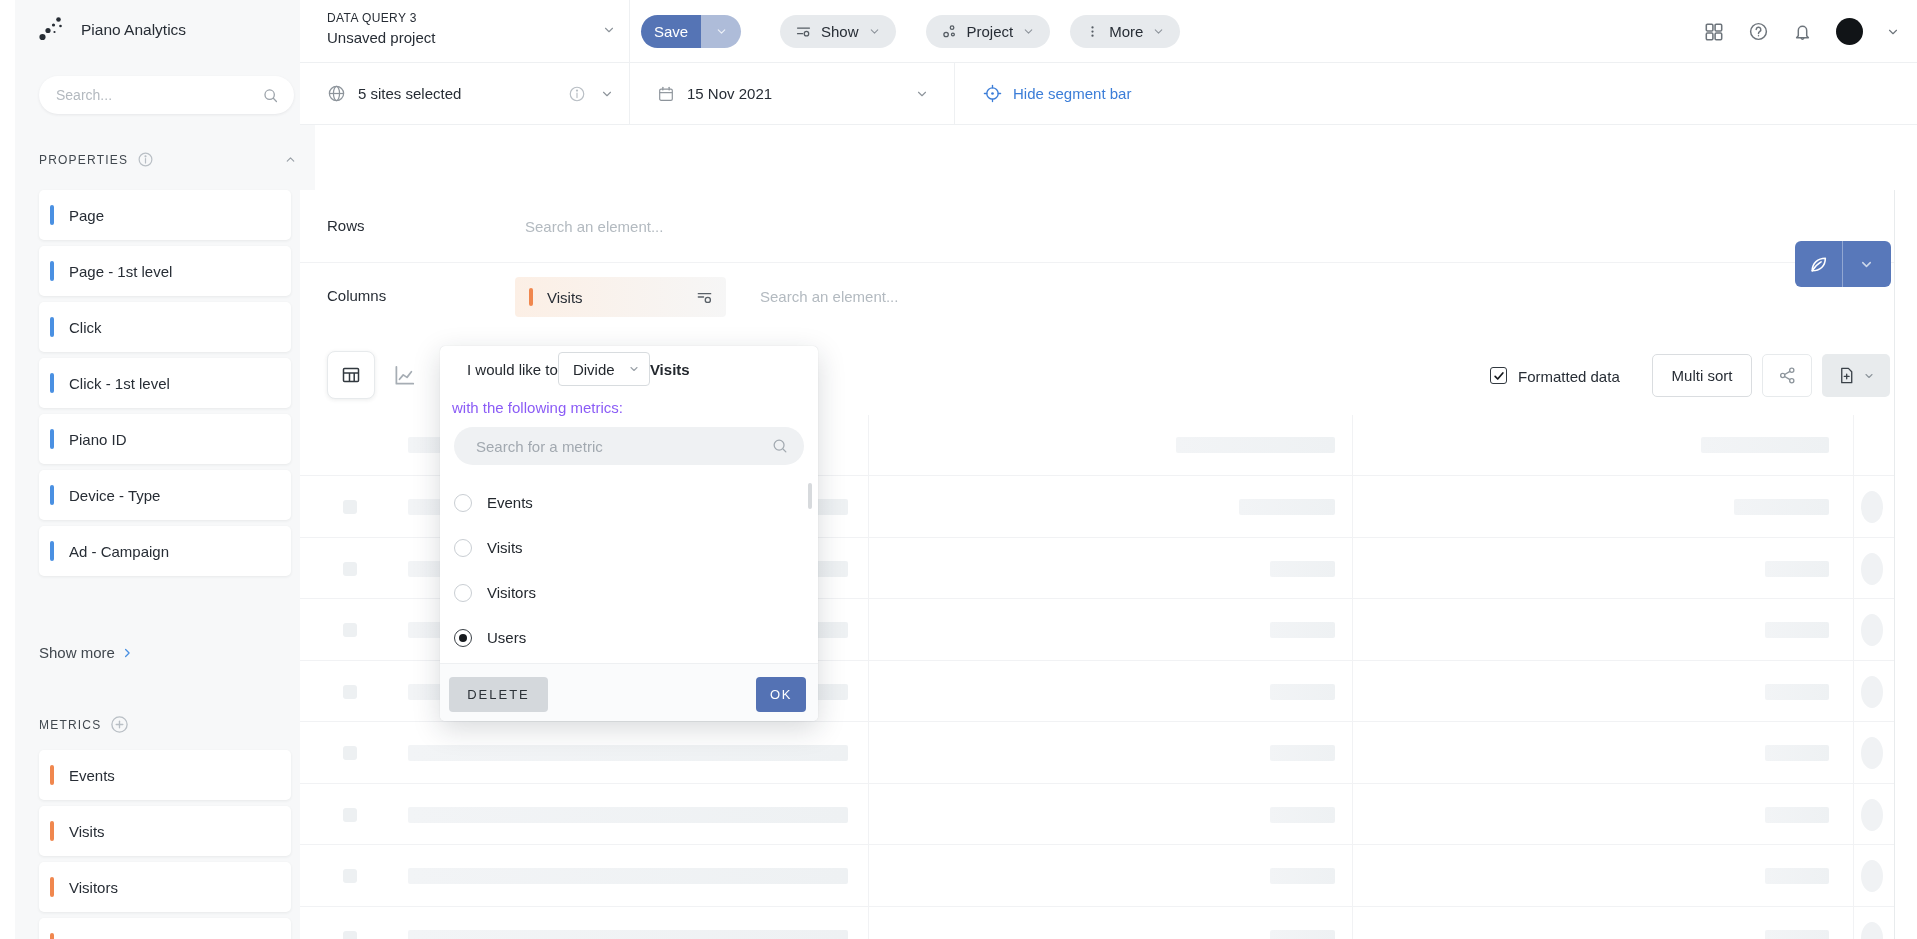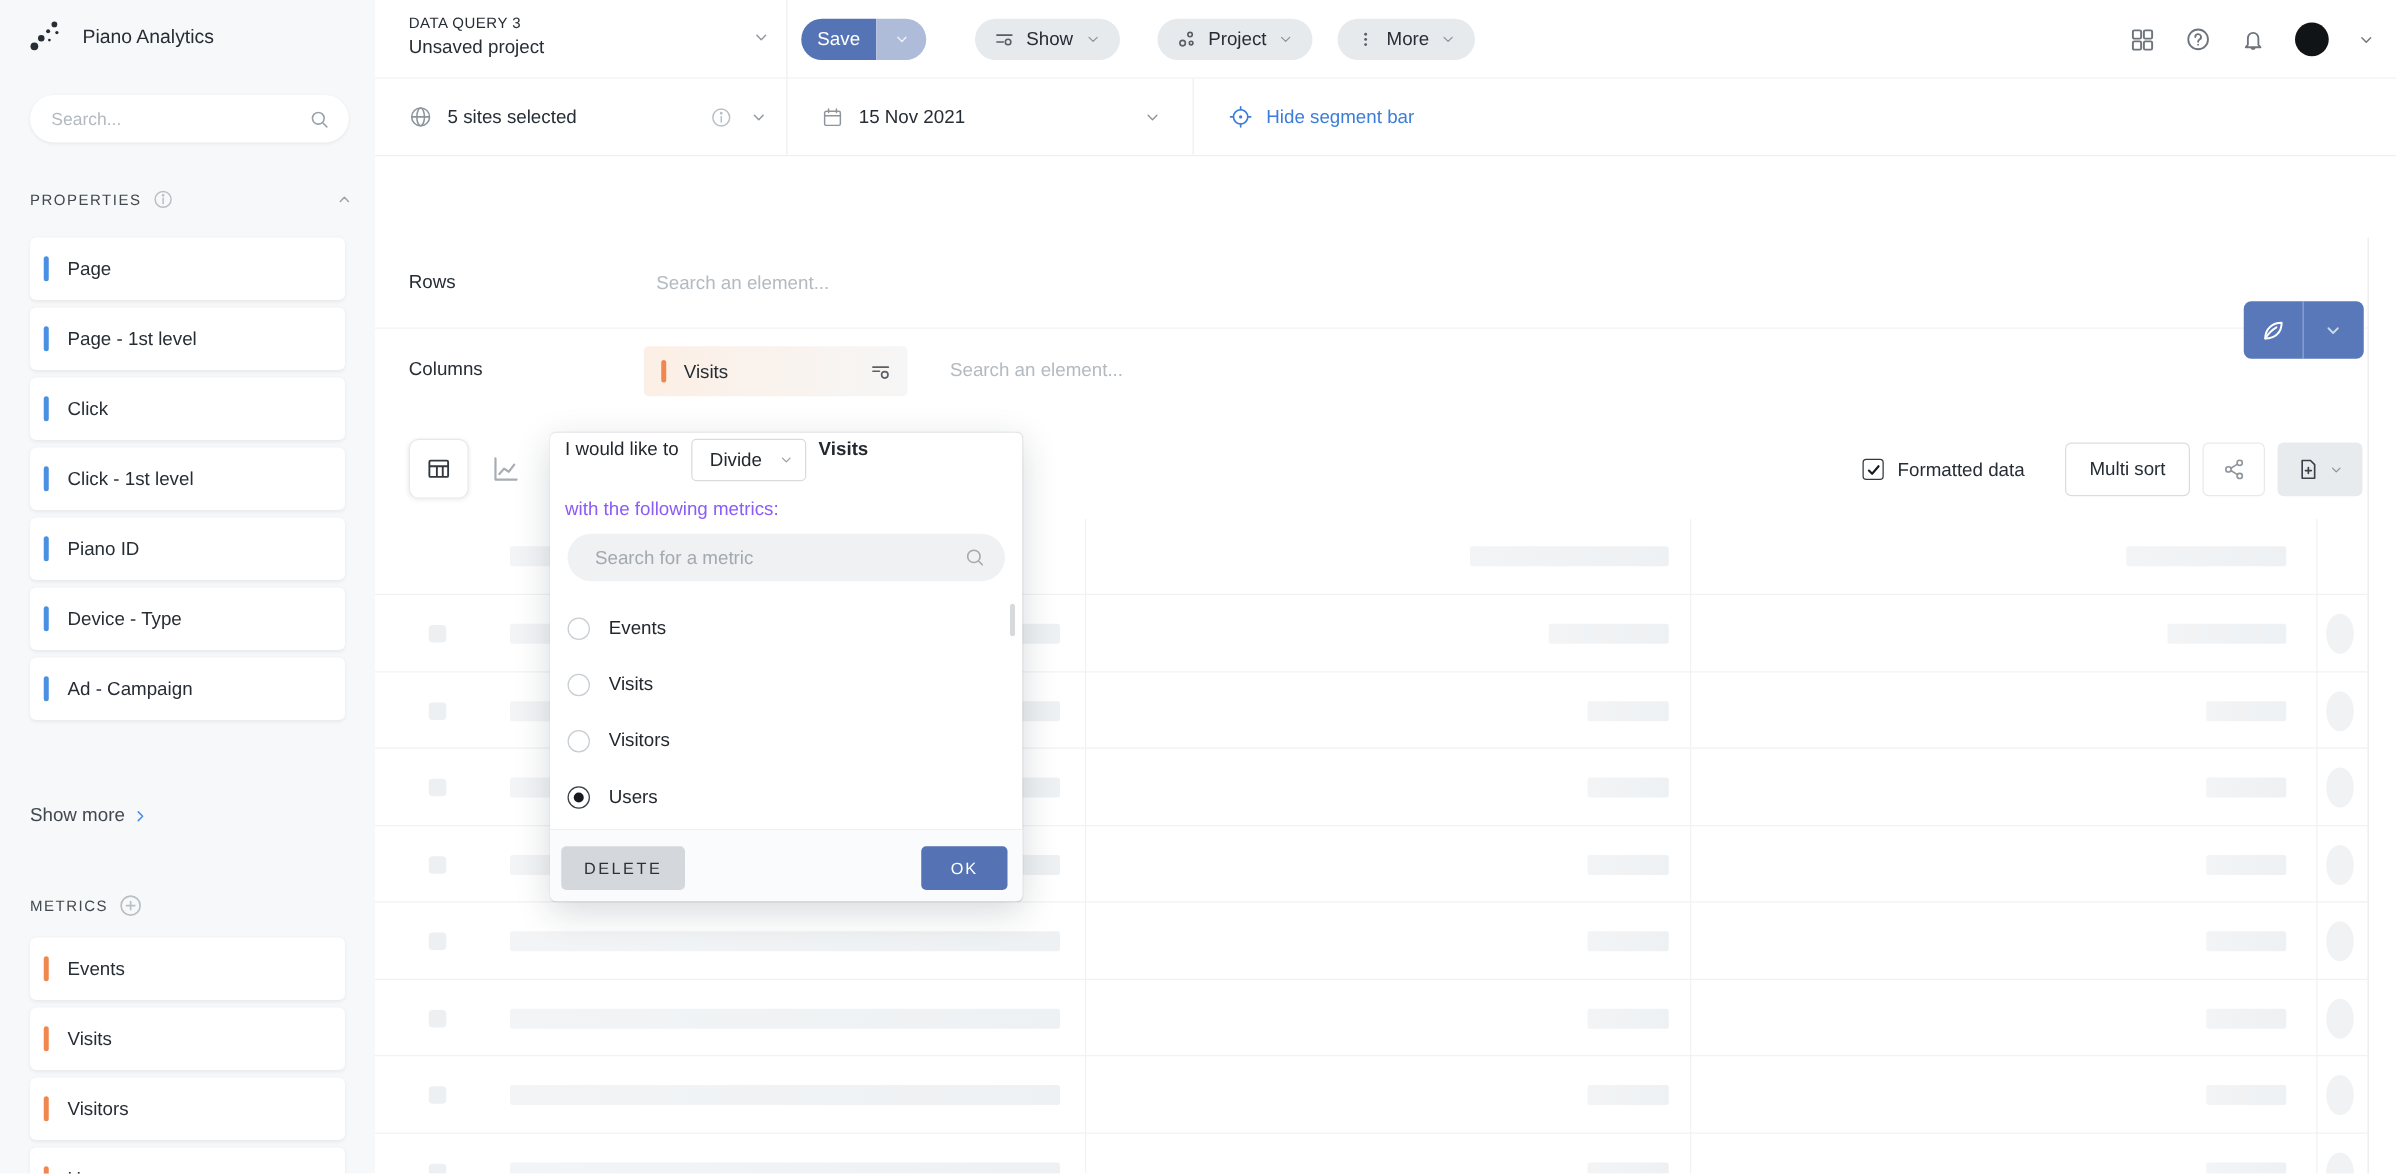--- a/index.html
+++ b/index.html
@@ -3,21 +3,21 @@
 <meta charset="utf-8">
 <style>
   *{margin:0;padding:0;box-sizing:border-box}
   html,body{width:1917px;height:939px;overflow:hidden}
   body{font-family:"Liberation Sans",sans-serif;background:#fff;color:#272d35}
   button{font-family:inherit;cursor:pointer}
   svg{display:block;flex:none}
   .app{position:relative;width:1917px;height:939px;background:#fff;overflow:hidden}
 
   
-  .sidebar{position:absolute;left:0;top:0;width:300px;height:939px;background:#f7f8f9}
+  .sidebar{position:absolute;left:15px;top:0;width:300px;height:939px;background:#f7f8f9}
   .logo-row{position:absolute;left:22px;top:15px;display:flex;align-items:center;gap:14px;color:#272d35}
   .logo-text{font-size:15.5px}
   .side-search{position:absolute;left:24px;top:76px;width:255px;height:38px;background:#fff;border-radius:19px;
     box-shadow:0 1px 3px rgba(35,40,45,.08);display:flex;align-items:center;padding:0 15px 0 17px;color:#b3b9bf;font-size:14px;cursor:text}
   .side-search .ph{flex:1}
   .sec-head{position:absolute;left:24px;right:18px;display:flex;align-items:center;gap:9px;color:#41484f;font-size:12px;letter-spacing:1.2px}
   .sec-head .sp{flex:1}
   #props-head{top:151px}
   #metrics-head{top:715px}
   .list{position:absolute;left:24px;width:252px}
@@ -93,41 +93,41 @@
   .tbl{position:absolute;left:0;top:225px;width:1594px;height:524px;overflow:hidden}
   .vline{position:absolute;top:0;bottom:0;width:1px;background:#f1f2f4}
   .trow{position:absolute;left:0;width:100%;border-bottom:1px solid #f1f2f4}
   .sk{position:absolute;background:linear-gradient(90deg,#f2f4f6,#eef1f3);border-radius:2px;height:16px}
   .skq{position:absolute;background:#edf0f2;width:14px;height:14px;border-radius:3px}
   .skc{position:absolute;background:#f0f2f4;width:22px;height:32px;border-radius:50%}
 
   
   .dlg{position:absolute;left:440px;top:346px;width:378px;height:375px;background:#fff;border-radius:5px;z-index:20;
     box-shadow:0 8px 28px rgba(25,35,50,.17),0 0 1px rgba(25,35,50,.18)}
-  .dlg-l1{position:absolute;left:12px;top:5px;height:36px;display:flex;align-items:flex-start;gap:10px;font-size:15px;color:#23282e}
+  .dlg-l1{position:absolute;left:27px;top:5px;height:36px;display:flex;align-items:center;font-size:15px;color:#23282e}
   .dlg-sel{width:92px;height:34px;border:1px solid #d8dcdf;border-radius:4px;background:#fff;display:flex;align-items:center;
     padding:0 9px 0 14px;gap:6px;font-size:15px;color:#23282e;cursor:pointer}
   .dlg-sel .v{flex:1}
   .dlg-sel .cv{color:#9aa1a8}
   .dlg-metric{font-weight:bold}
   .dlg-l2{position:absolute;left:12px;top:53px;font-size:15px;color:#8b5cf6}
   .dlg-search{position:absolute;left:14px;top:81px;width:350px;height:38px;background:#eff1f3;border-radius:19px;display:flex;
     align-items:center;padding:0 15px 0 22px;color:#a2a9b0;font-size:15px;cursor:text}
   .dlg-search .ph{flex:1}
   .dlg-opts{position:absolute;left:0;top:134px;width:100%}
   .opt{height:45px;display:flex;align-items:center;padding-left:14px;cursor:pointer}
   .radio{width:18px;height:18px;border:1.5px solid #c9ced3;border-radius:50%;background:#fff;display:flex;align-items:center;justify-content:center}
   .radio.sel{border-color:#3a4046}
   .radio.sel::after{content:"";width:8px;height:8px;background:#16191d;border-radius:50%}
   .opt .olbl{margin-left:15px;font-size:15px;color:#23282e}
   .dlg-thumb{position:absolute;right:6px;top:137px;width:4px;height:26px;background:#d7dadd;border-radius:2px;cursor:grab}
   .dlg-foot{position:absolute;left:0;bottom:0;width:100%;height:58px;background:#fafbfc;border-top:1px solid #eef0f2;border-radius:0 0 5px 5px}
   .btn-del{position:absolute;left:9px;top:13px;width:99px;height:35px;background:#d4d8dc;border:none;border-radius:4px;
     font-size:13px;letter-spacing:2px;color:#2b3137}
-  .btn-ok{position:absolute;right:12px;top:13px;width:69px;height:35px;background:#5472b4;border:none;border-radius:4px;
+  .btn-ok{position:absolute;right:12px;top:13px;width:50px;height:35px;background:#5472b4;border:none;border-radius:4px;
     font-size:13px;letter-spacing:1.5px;color:#fff}
 </style>
 </head>
 <body>
 
 <div class="app">
 
   <aside class="sidebar">
     <div class="logo-row">
       <span>

